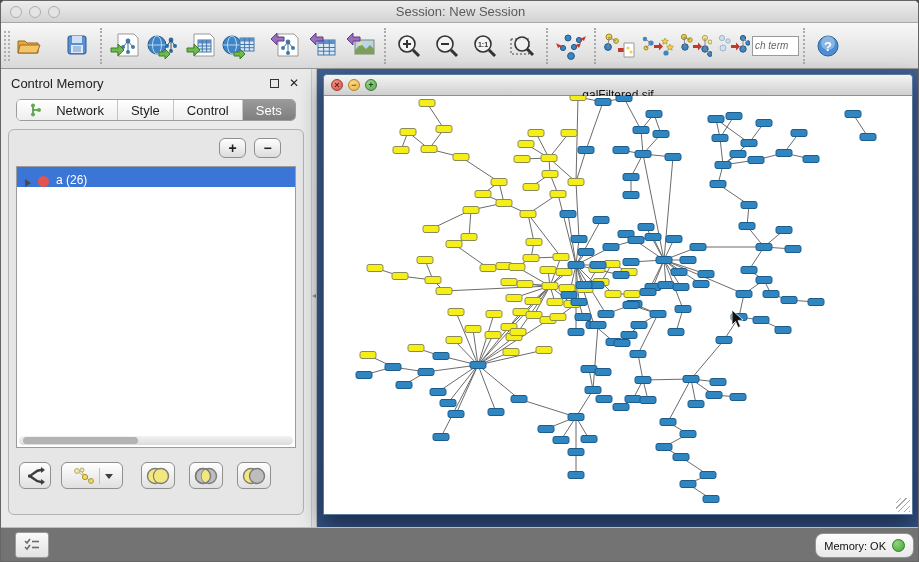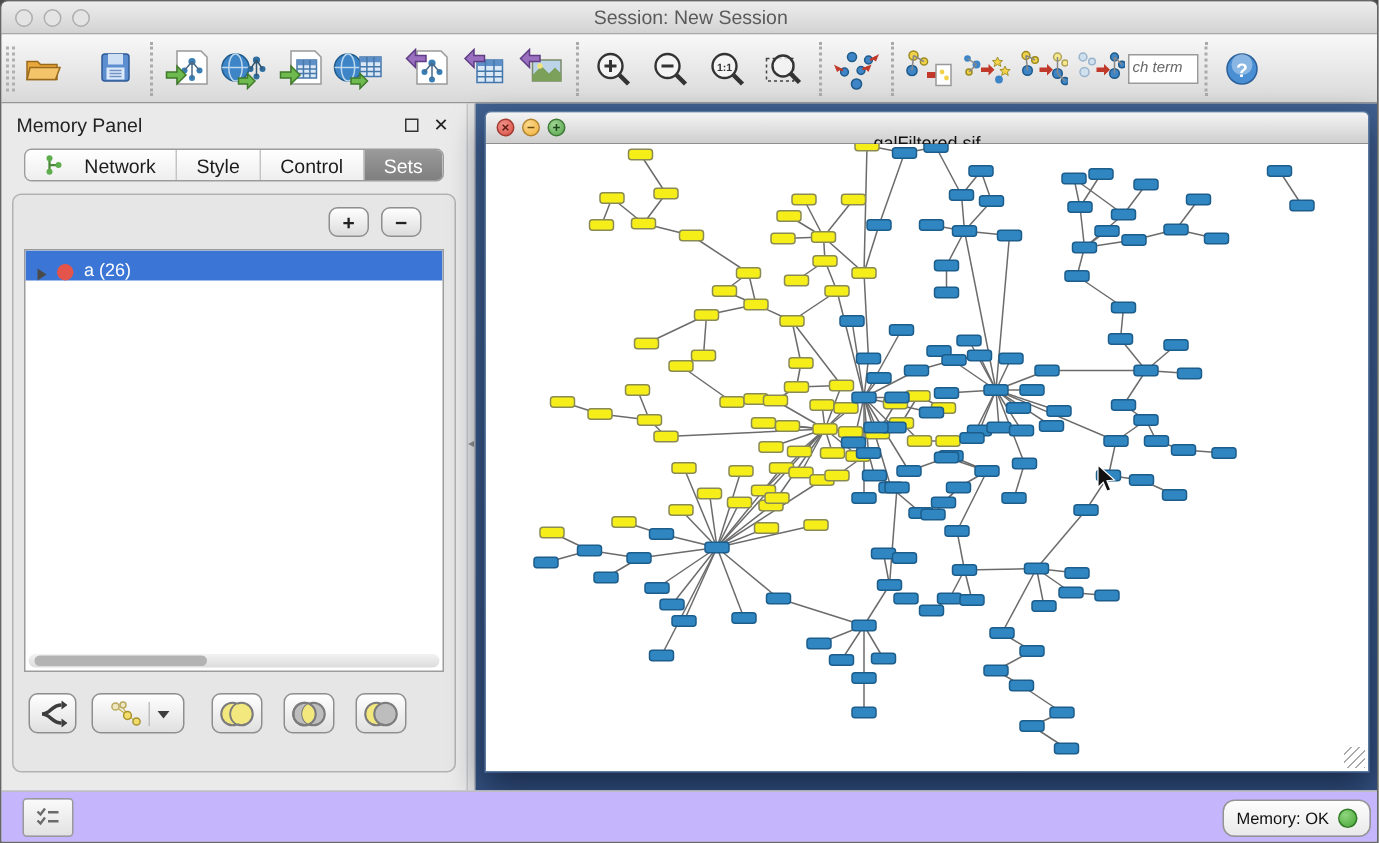--- a/index.html
+++ b/index.html
@@ -65,21 +65,21 @@
   .if-lights { position:absolute; left:7px; top:4px; display:flex; gap:5px; }
   .if-light { width:12px; height:12px; border-radius:50%; display:flex; align-items:center; justify-content:center; font-size:9px; font-weight:bold; color:#5d1a12; }
   .if-red { background:radial-gradient(circle at 35% 30%, #f09189, #d94f44); border:1px solid #a33c33; }
   .if-yellow { background:radial-gradient(circle at 35% 30%, #fbd98a, #f0b03f); border:1px solid #b2822c; color:#6b4c0d; }
   .if-green { background:radial-gradient(circle at 35% 30%, #9ed494, #57a64b); border:1px solid #3f7a36; color:#1d4718; }
   .canvas { position:absolute; left:2px; top:21px; width:585px; height:417px; background:#ffffff; overflow:hidden; }
   .grip { position:absolute; right:1px; bottom:1px; width:14px; height:14px;
     background:repeating-linear-gradient(135deg, transparent 0 3px, #aaa 3px 4px); }
 
   
-  .statusbar { position:absolute; left:0; top:526px; width:919px; height:36px; background:#c4b5fd; border-top:1px solid #bdbdbd; }
+  .statusbar { position:absolute; left:0; top:526px; width:919px; height:36px; background:#737373; border-top:1px solid #bdbdbd; }
   .task-btn { position:absolute; left:14px; top:4px; width:34px; height:26px; border:1px solid #9a9a9a; border-radius:3px; background:linear-gradient(#fafafa,#e2e2e2); display:flex; align-items:center; justify-content:center; }
   .mem-badge { position:absolute; right:6px; top:5px; height:25px; padding:0 8px; border:1px solid #949494; border-radius:8px; background:linear-gradient(#fdfdfd,#e9e9e9); display:flex; align-items:center; gap:6px; font-size:11px; color:#111; }
   .mem-dot { width:13px; height:13px; border-radius:50%; background:radial-gradient(circle at 35% 30%, #8fd67e, #46a436); border:1px solid #2f7a24; }
 </style>
 </head>
 <body>
 
 <div id="app">
 
   <div class="titlebar">
@@ -311,21 +311,21 @@
         <circle cx="12" cy="9" r="7" fill="rgba(255,255,255,.35)"></circle>
         <text x="12" y="17" font-size="13" font-weight="bold" text-anchor="middle" fill="#fff" font-family="Liberation Sans, sans-serif">?</text>
       </svg>
     </div>
   </div>
 
   <div class="main">
 
     <div class="cpanel">
       <div class="cp-header">
-        <div class="cp-title">Memory Panel</div>
+        <div class="cp-title">Control Memory</div>
         <div class="cp-float">
             <span></span>
           </div>
         <div class="cp-close">✕</div>
       </div>
       <div class="tabs">
         <div class="seg">
           <div class="seg-tab">
             <svg width="12" height="14" viewBox="0 0 12 14">
               <line x1="3" y1="3" x2="3" y2="11" stroke="#4a8a3a" stroke-width="1.5"></line>

